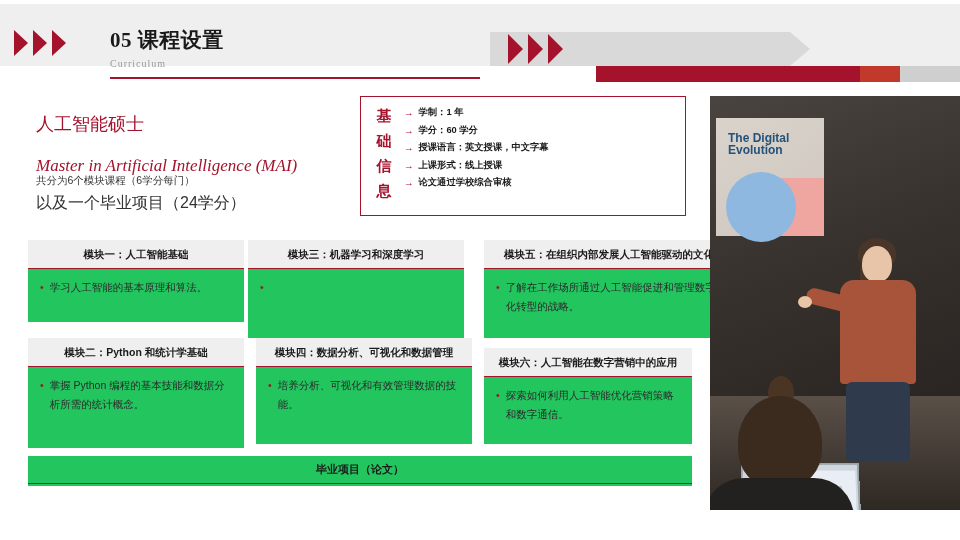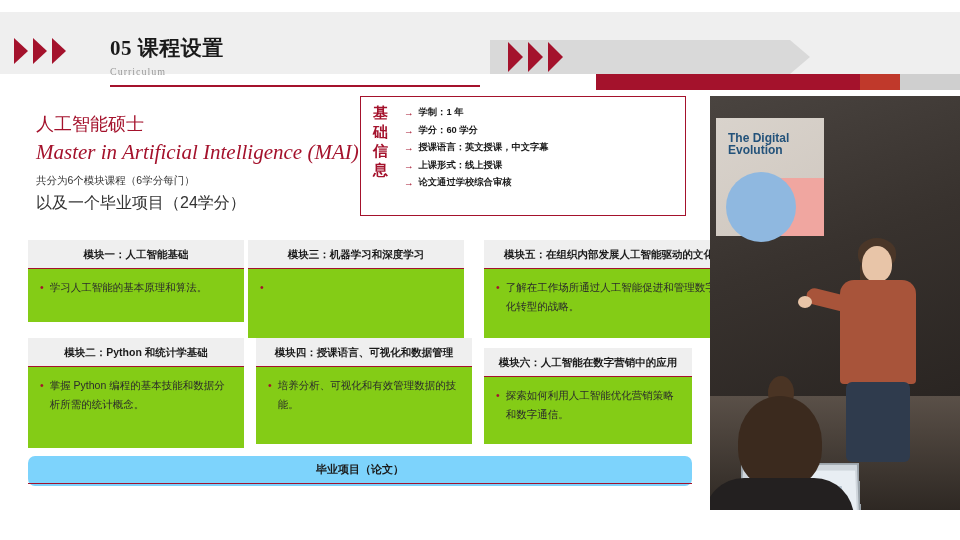--- a/index.html
+++ b/index.html
@@ -7,21 +7,21 @@
   body {
     width: 960px; height: 540px;
     background: #ffffff;
     font-family: "Liberation Sans", sans-serif;
     position: relative;
     overflow: hidden;
   }
 
   
   .header {
-    position: absolute; left:0; top:12px; width:808px; height:80px;
+    position: absolute; left:0; top:4px; width:808px; height:80px;
   }
   .hdr-graybar {
     position:absolute; left:0; top:0; width:960px; height:62px;
     background:#efefef;
   }
   .hdr-chev-left {
     position:absolute; left:14px; top:26px;
     display:flex; gap:5px;
   }
   .chev {
@@ -69,22 +69,22 @@
     background:#cfcfcf;
   }
 
   
   .prog-title {
     position:absolute; left:36px; top:112px;
     font-size:18px; font-weight:normal; color:#a4122c;
     font-family:"Liberation Serif", serif;
   }
   .prog-title-en {
-    position:absolute; left:36px; top:140px;
-    font-size:21px; font-style:italic; color:#a4122c;
+    position:absolute; left:36px; top:156px;
+    font-size:17px; font-style:italic; color:#a4122c;
     font-family:"Liberation Serif", serif;
   }
   .prog-note1 {
     position:absolute; left:36px; top:174px;
     font-size:10.5px; color:#333;
   }
   .prog-note2 {
     position:absolute; left:36px; top:193px;
     font-size:16px; color:#333;
   }
@@ -92,39 +92,39 @@
   
   .infobox {
     position:absolute; left:360px; top:96px; width:326px; height:120px;
     border:1.2px solid #a4122c;
     background:#fff;
   }
   .infobox-label {
     position:absolute; left:373px; top:104px;
     width:22px;
     font-size:15px; font-weight:bold; color:#a4122c;
-    line-height:19px; text-align:left;
+    line-height:25px; text-align:center;
     font-family:"Liberation Serif", serif;
   }
   .infobox-list {
     position:absolute; left:404px; top:106px; width:272px;
   }
   .info-item {
     display:flex; align-items:flex-start;
     font-size:9.3px; color:#1a1a1a; line-height:13px;
     margin-bottom:4.5px; font-weight:bold;
   }
   .info-arrow { color:#a4122c; margin-right:5px; font-size:9.5px; line-height:13px;}
   .info-text { flex:1; }
   .info-text .ln2 { display:block; }
 
   
   .card {
     position:absolute;
-    background:#84cc16;
+    background:#22c55e;
   }
   .card-head {
     background:#efefef;
     text-align:center;
     font-size:10.5px; font-weight:bold; color:#1a1a1a;
     padding:7px 6px 6px;
     border-bottom:1.5px solid #a4122c;
     line-height:15px;
   }
   .card-body {
@@ -136,22 +136,21 @@
 
   #card1 { left:28px;  top:240px; width:216px; height:82px; }
   #card2 { left:28px;  top:338px; width:216px; height:110px; }
   #card3 { left:248px; top:240px; width:216px; height:98px; }
   #card4 { left:256px; top:338px; width:216px; height:106px; }
   #card5 { left:484px; top:240px; width:250px; height:98px; }
   #card6 { left:484px; top:348px; width:208px; height:96px; }
 
   .grad-card {
     position:absolute; left:28px; top:456px; width:664px; height:30px;
-    background:#7dd3fc;
-    border-radius:7px;
+    background:#22c55e;
   }
   .grad-card .label {
     text-align:center; font-size:11px; font-weight:bold; color:#1a1a1a;
     padding-top:6px;
     border-bottom:1.5px solid #a4122c;
     padding-bottom:6px;
     margin:0 0px;
   }
 
   
@@ -338,21 +337,21 @@
 </div>
 
 <div class="card" id="card3">
   <div class="card-head">模块三：机器学习和深度学习</div>
   <div class="card-body">
     <span class="bullet">•</span>
   </div>
 </div>
 
 <div class="card" id="card4">
-  <div class="card-head">模块四：授课语言、可视化和数据管理</div>
+  <div class="card-head">模块四：数据分析、可视化和数据管理</div>
   <div class="card-body">
     <span class="bullet">•</span>
     <span>培养分析、可视化和有效管理数据的技能。</span>
   </div>
 </div>
 
 <div class="card" id="card5">
   <div class="card-head">模块五：在组织内部发展人工智能驱动的文化</div>
   <div class="card-body">
     <span class="bullet">•</span>

